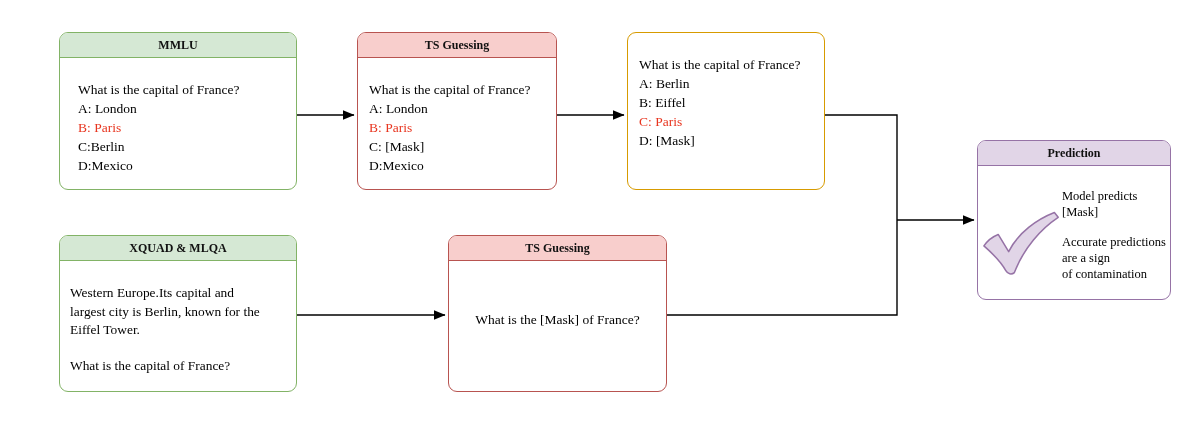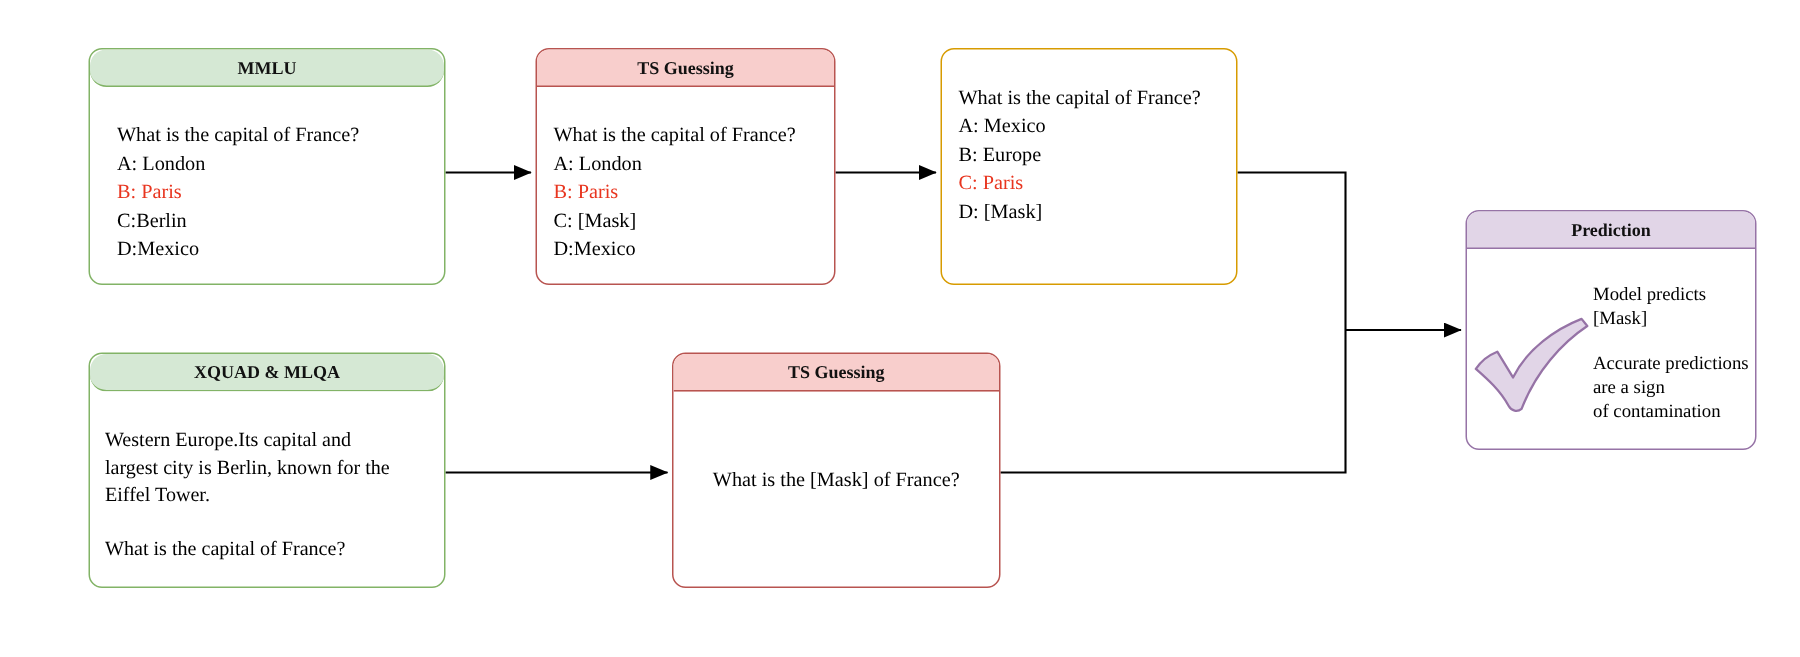--- a/index.html
+++ b/index.html
@@ -11,21 +11,21 @@
   .node{
     position:absolute;background:#ffffff;border:1px solid #999;border-radius:9px;
     overflow:hidden;box-sizing:border-box;
   }
   .node .hdr{
     height:24px;line-height:24px;text-align:center;font-weight:bold;font-size:12px;
     color:#111;border-bottom:1px solid;
   }
   .node .body{font-size:13.5px;line-height:19px;color:#000;}
   .green  {border-color:#82b366;}
-  .green  .hdr{background:#d5e8d4;border-color:#82b366;border-radius:11px;}
+  .green  .hdr{background:#d5e8d4;border-color:#82b366;}
   .red    {border-color:#b85450;}
   .red    .hdr{background:#f8cecc;border-color:#b85450;}
   .orange {border-color:#d79b00;}
   .orange .hdr{background:#ffe6cc;border-color:#d79b00;}
   .purple {border-color:#9673a6;}
   .purple .hdr{background:#e1d5e7;border-color:#9673a6;}
   .hl{color:#e8351f;}
   .body.mcq{padding:22px 10px 0 18px;}
   .body.mcq2{padding:22px 10px 0 11px;}
   .body.ctx{padding:23px 12px 0 10px;font-size:13.4px;line-height:18.5px;}
@@ -75,22 +75,22 @@
       <div>A: London</div>
       <div class="hl">B: Paris</div>
       <div>C: [Mask]</div>
       <div>D:Mexico</div>
     </div>
   </div>
 
   <div class="node orange" style="left:627px;top:32px;width:198px;height:158px;">
     <div class="body mcq2">
       <div>What is the capital of France?</div>
-      <div>A: Mexico</div>
-      <div>B: Europe</div>
+      <div>A: Berlin</div>
+      <div>B: Eiffel</div>
       <div class="hl">C: Paris</div>
       <div>D: [Mask]</div>
     </div>
   </div>
 
   <div class="node green" style="left:59px;top:235px;width:238px;height:157px;">
     <div class="hdr">XQUAD &amp; MLQA</div>
     <div class="body ctx">
       <div>Western Europe.Its capital and</div>
       <div>largest city is Berlin, known for the</div>

